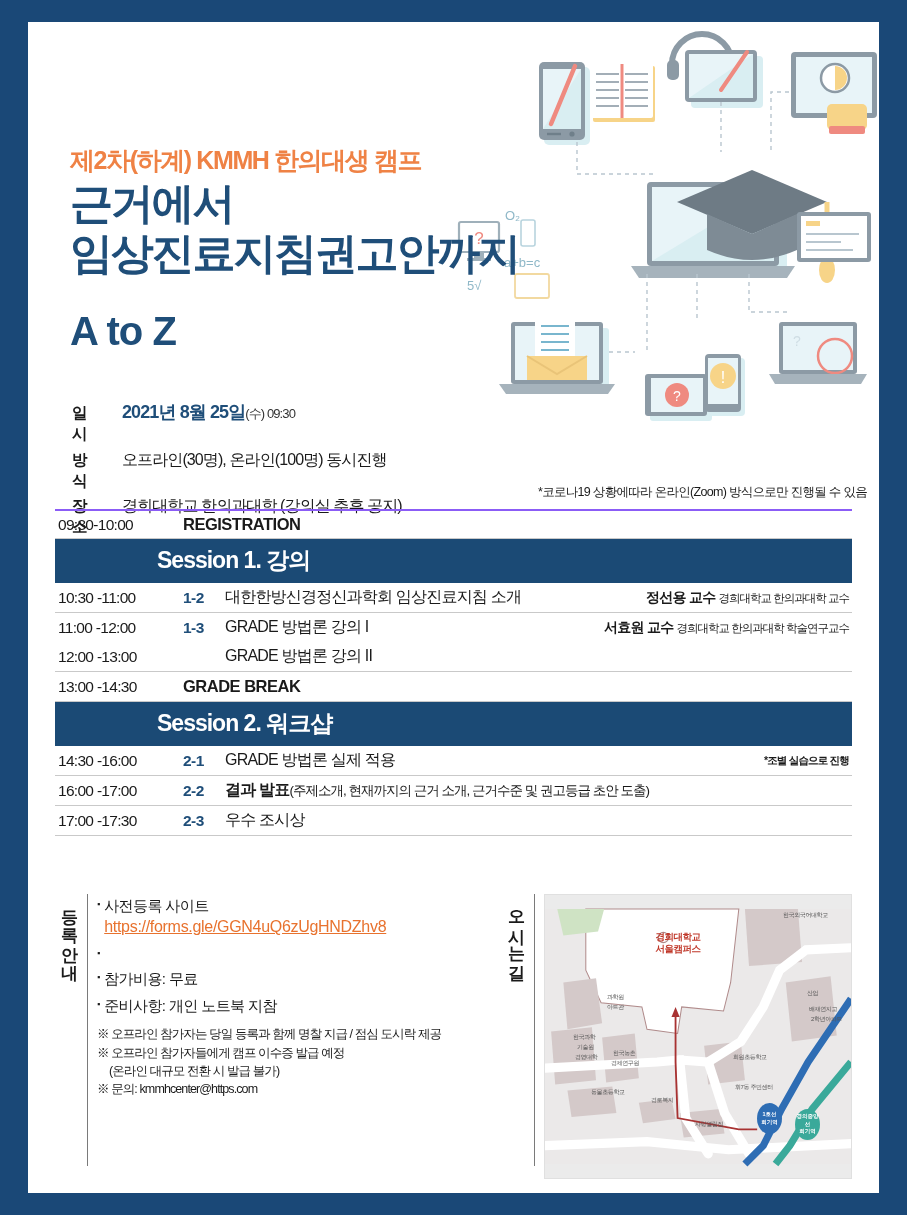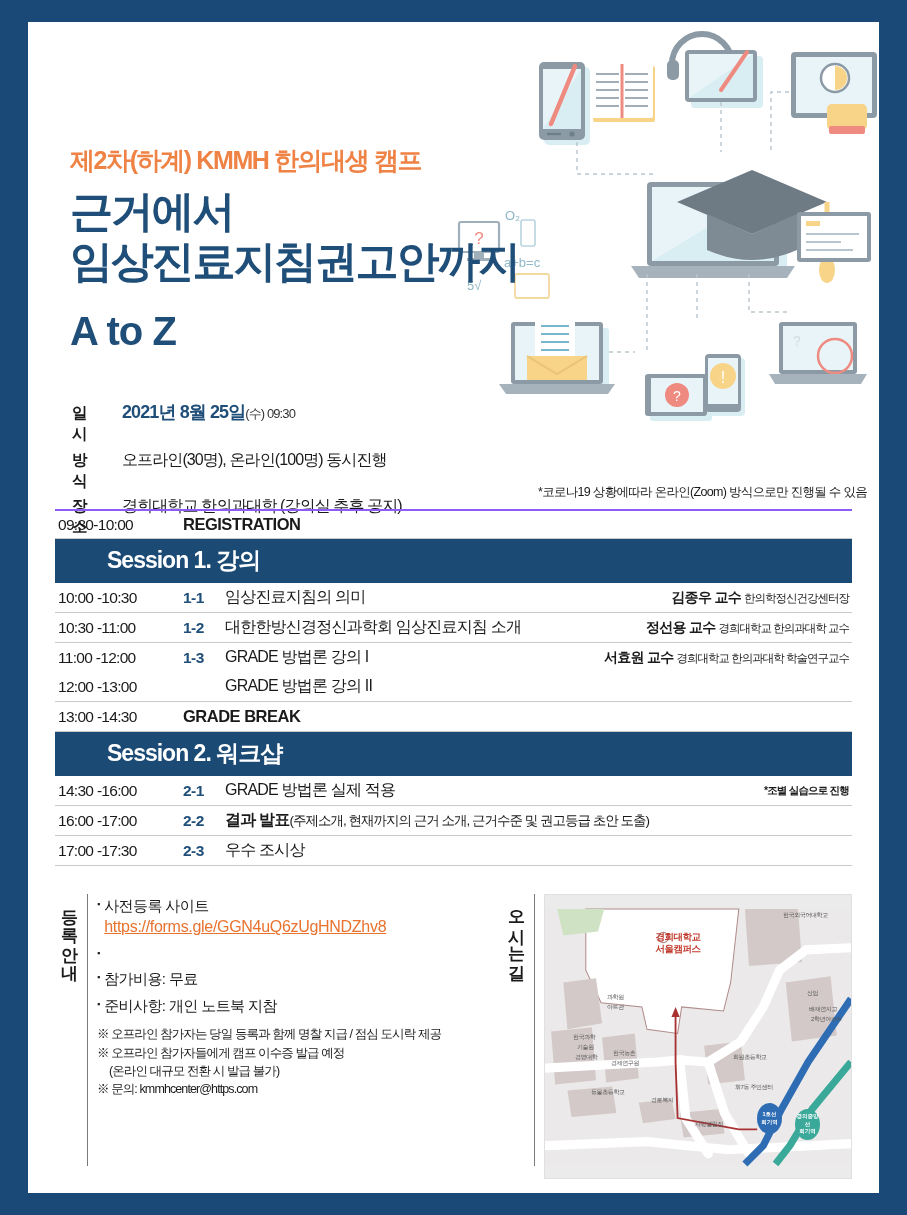--- a/index.html
+++ b/index.html
@@ -32,21 +32,21 @@
   .dot.blue { background: #3aa6dd; }
   .logo-kr { font-size: 19px; font-weight: bold; color: #1a1a1a; letter-spacing: -1px; margin-top: 1px; }
   .logo-en { font-size: 8.2px; font-weight: bold; color: #1a1a1a; letter-spacing: -0.1px; margin-top: 2px; }
 
   
   .subtitle {
     position: absolute; left: 42px; top: 122px;
     font-size: 25px; font-weight: bold; color: #ef8245; letter-spacing: -1.4px;
   }
   .title-main {
-    position: absolute; left: 42px; top: 164px;
+    position: absolute; left: 42px; top: 156px;
     font-size: 43px; font-weight: bold; color: #1f4e79;
     line-height: 1.17; letter-spacing: -2.2px;
   }
   .title-atoz {
     position: absolute; left: 42px; top: 287px;
     font-size: 40px; font-weight: bold; color: #1f4e79; letter-spacing: -1px;
   }
 
   
   .info { position: absolute; left: 44px; top: 378px; }
@@ -82,21 +82,21 @@
   .stitle { flex: 1; font-size: 16px; color: #1a1a1a; letter-spacing: -0.8px; }
   .stitle b { font-weight: bold; }
   .stitle .paren { font-size: 13.5px; letter-spacing: -1px; }
   .sbig { font-size: 16.5px; font-weight: bold; letter-spacing: -0.5px; color: #1a1a1a; }
   .sspk { flex: none; text-align: right; white-space: nowrap; padding-right: 3px; }
   .sspk .nm { font-size: 14px; font-weight: bold; color: #1a1a1a; letter-spacing: -0.7px; }
   .sspk .af { font-size: 11.5px; color: #1a1a1a; letter-spacing: -1px; margin-left: 3px; }
   .session-bar {
     background: #1b4a75; color: #fff;
     font-size: 23px; font-weight: bold; letter-spacing: -1px;
-    padding: 6px 0 7px 52px; margin: 0;
+    padding: 6px 0 7px 102px; margin: 0;
   }
   .note-sup {
     font-size: 10.5px; color: #1a1a1a; letter-spacing: -0.8px;
     font-weight: bold; white-space: nowrap;
   }
   .srow.tall { min-height: 28px; }
   .srow.noborder { border-bottom: none; }
 
   
   .bottom { position: absolute; left: 27px; top: 872px; width: 797px; height: 285px; display: flex; }
@@ -316,28 +316,20 @@
 
   <div class="schedule">
 
     <div class="srow first">
       <span class="stime">09:30-10:00</span>
       <span class="stitle sbig">REGISTRATION</span>
     </div>
 
     <div class="session-bar">Session 1. 강의</div>
 
-    <div class="srow">
-      <span class="stime">10:00 -10:30</span>
-      <span class="scode">1-1</span>
-      <span class="stitle">임상진료지침의 의미</span>
-      <span class="sspk">
-        <span class="nm">김종우 교수</span><span class="af">한의학정신건강센터장</span>
-      </span>
-    </div>
 
     <div class="srow">
       <span class="stime">10:30 -11:00</span>
       <span class="scode">1-2</span>
       <span class="stitle">대한한방신경정신과학회 임상진료지침 소개</span>
       <span class="sspk">
         <span class="nm">정선용 교수</span><span class="af">경희대학교 한의과대학 교수</span>
       </span>
     </div>
 

